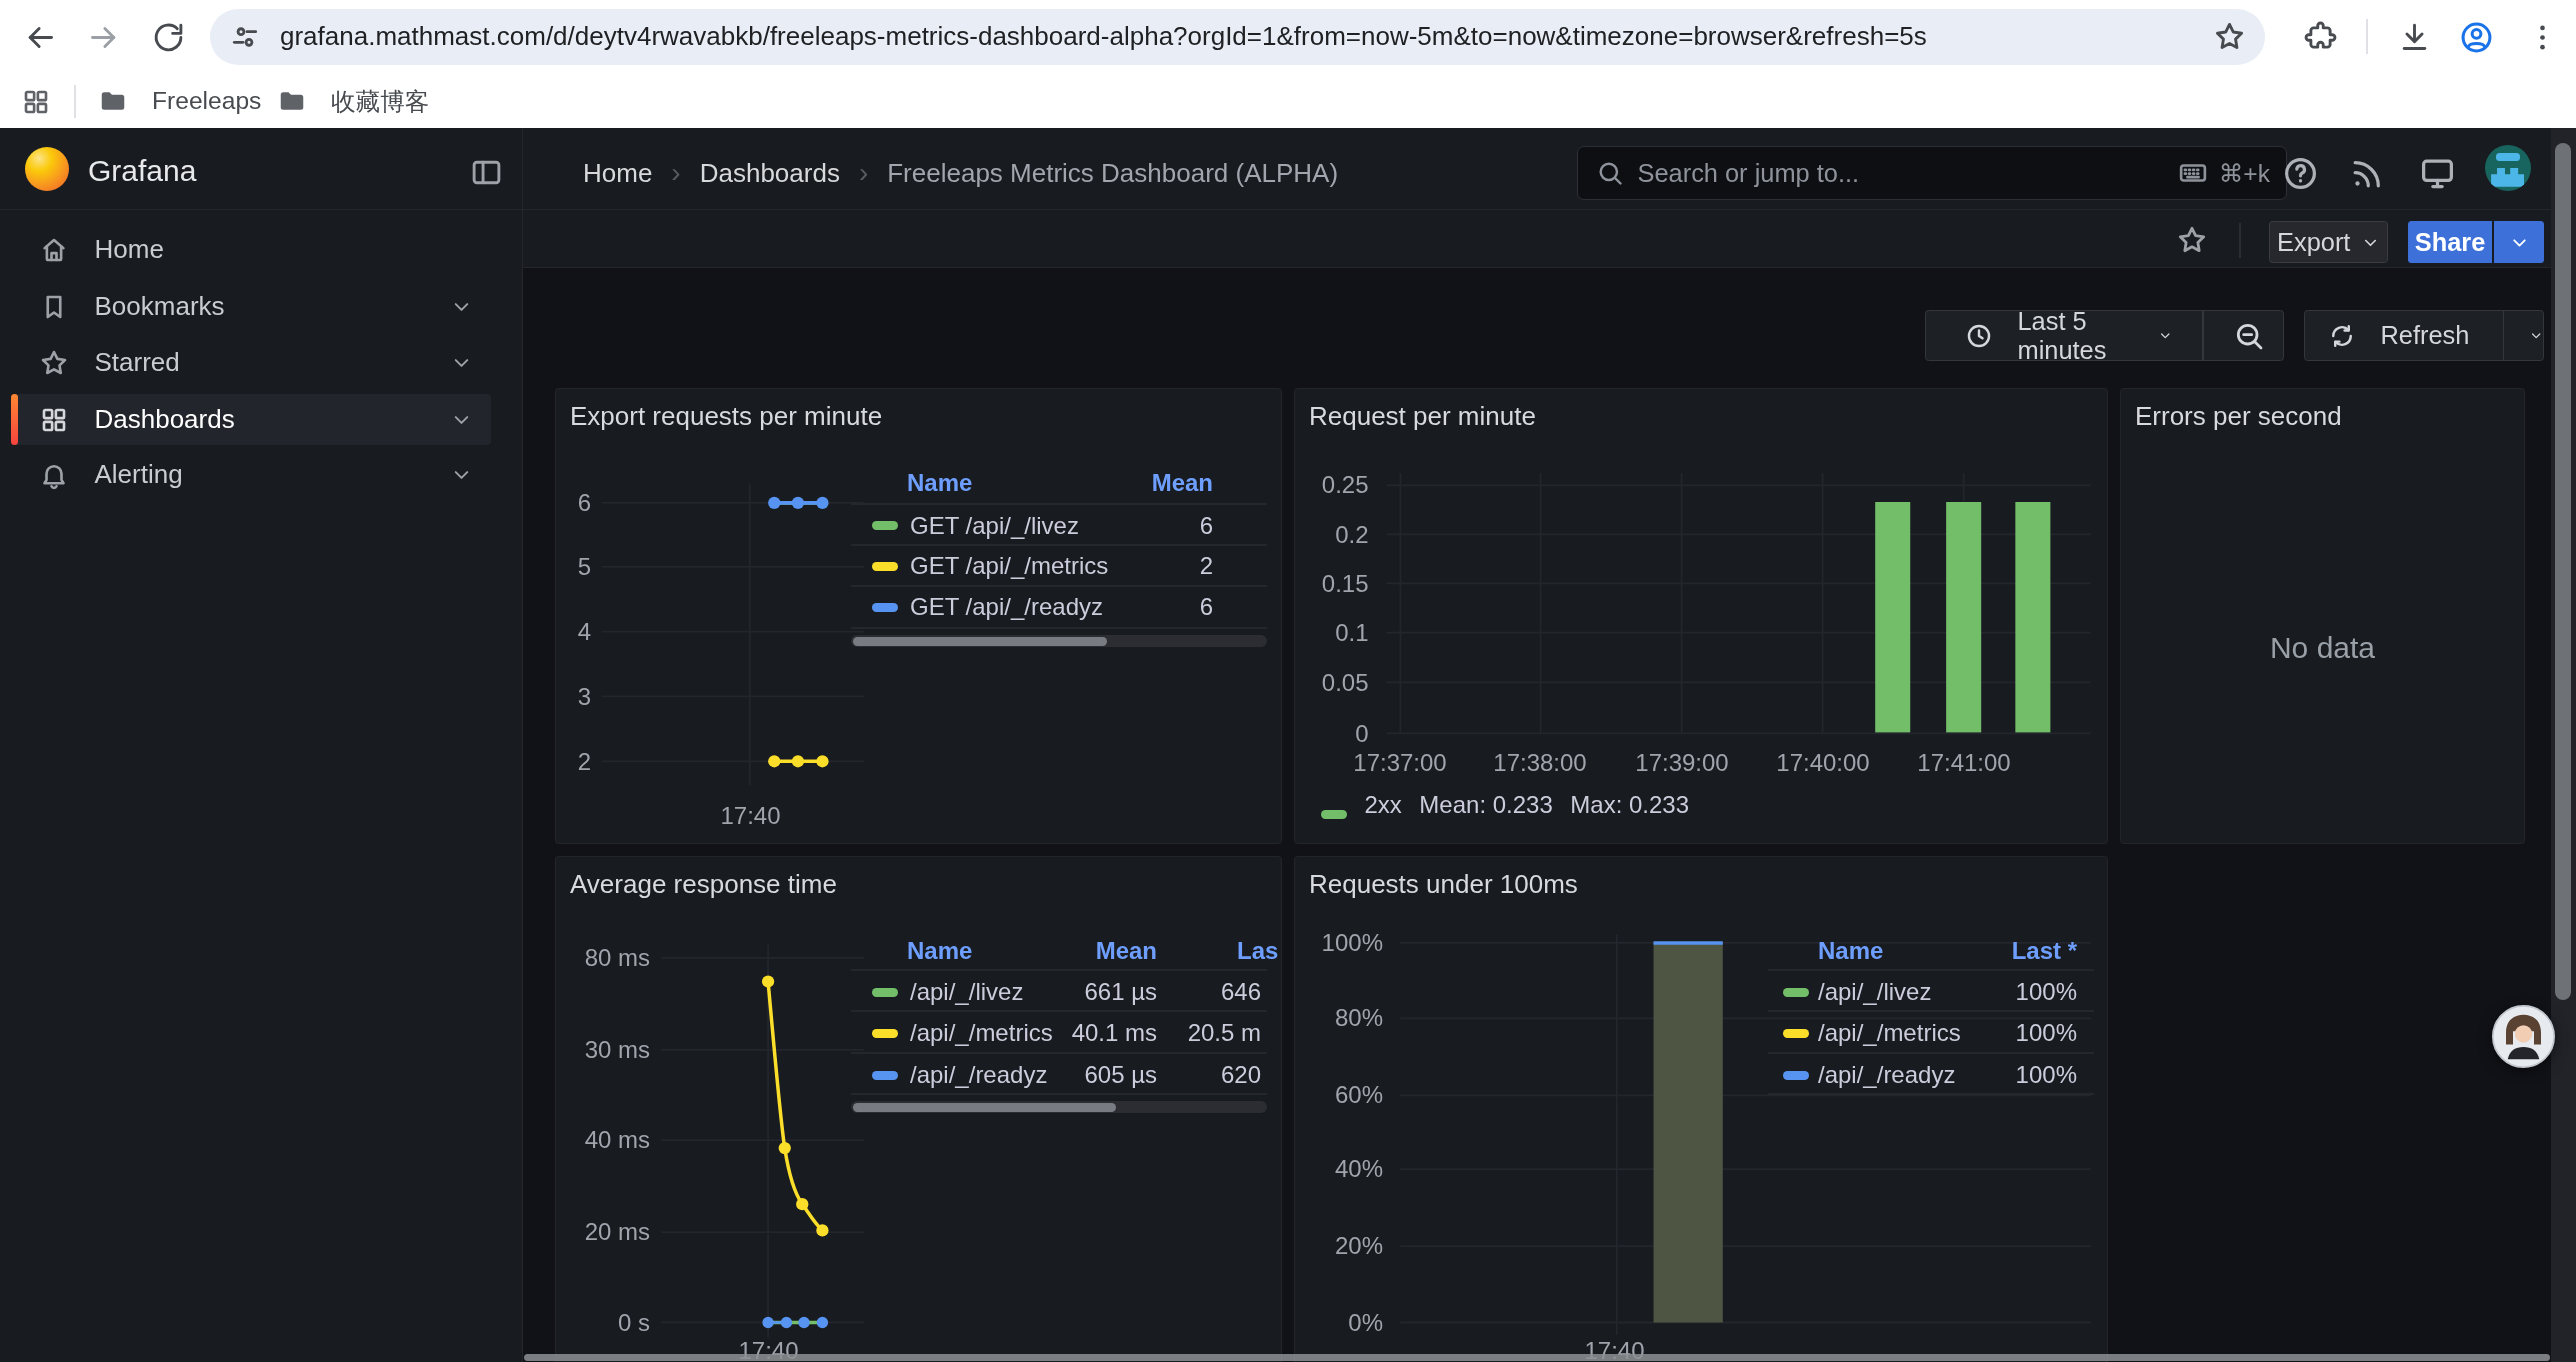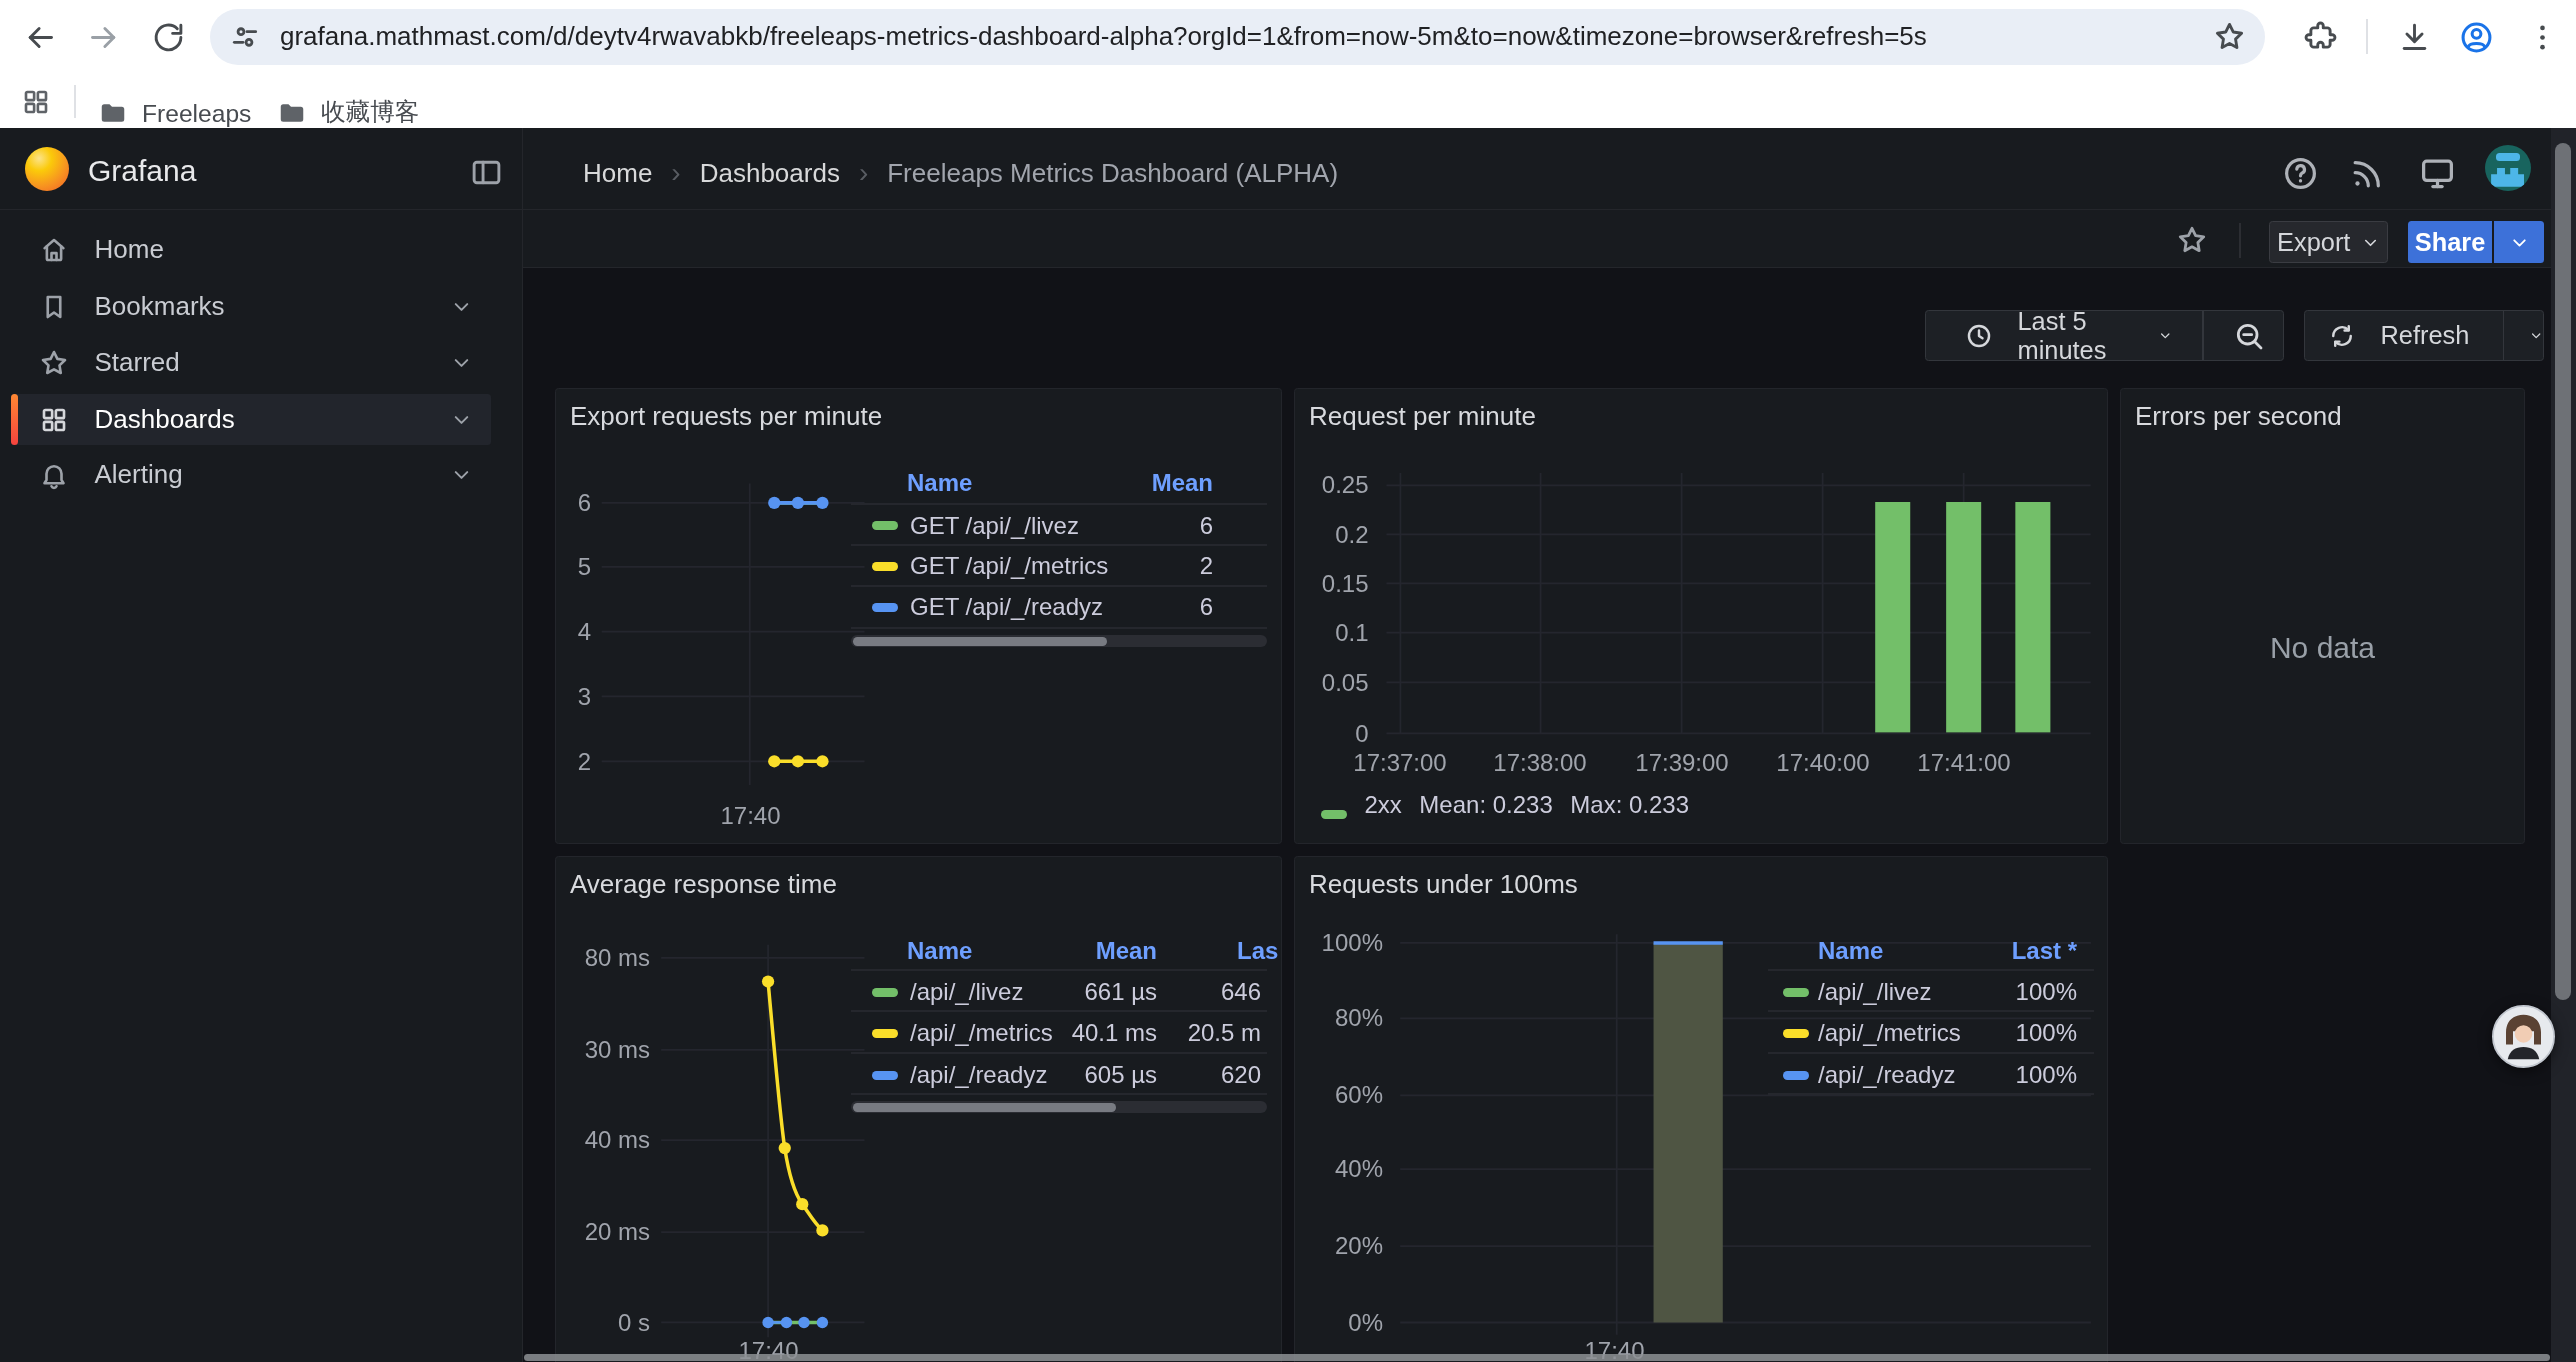--- a/index.html
+++ b/index.html
@@ -11,21 +11,21 @@
   }
   .abs { position: absolute; }
   svg.i { display:block; fill:none; stroke:currentColor; stroke-width:2.1; stroke-linecap:round; stroke-linejoin:round; }
 
   
   .chrome-toolbar { position:absolute; left:0; top:0; width:2576px; height:74px; background:#ffffff; }
   .cicon { position:absolute; top:17.5px; width:39px; height:39px; display:flex; align-items:center; justify-content:center; color:#474b4f; }
   .omnibox { position:absolute; left:210px; top:8.8px; width:2055px; height:56px; border-radius:28px; background:#e9eef6; display:flex; align-items:center; color:#202124; }
   .omnibox .url { font-size:26px; color:#202124; white-space:nowrap; overflow:hidden; flex:1; }
   .bookmarks-bar { position:absolute; left:0; top:74px; width:2576px; height:54px; background:#ffffff; }
-  .bm { position:absolute; top:0; height:54px; display:flex; align-items:flex-end; gap:14px; color:#474b50; font-size:24.6px; }
+  .bm { position:absolute; top:0; height:54px; display:flex; align-items:center; gap:24px; color:#474b50; font-size:24.6px; }
   .vsep-l { position:absolute; width:1.8px; background:#dfe1e5; }
 
   
   .app { position:absolute; left:0; top:128px; width:2576px; height:1235px; background:#111217; overflow:hidden;text-decoration:underline; }
   .row-bg { position:absolute; background:#181b1f; border-bottom:1.8px solid #24262b; }
   .sidebar { position:absolute; left:0; top:0; width:523px; height:1235px; background:#181b1f; border-right:1.8px solid #24262b; }
   .side-head { position:absolute; left:0; top:0; width:100%; height:82px; border-bottom:1.8px solid #24262b; }
   .brand { position:absolute; left:88px; top:26px; font-size:30px; color:#e8e9eb; }
   .logo { position:absolute; left:24.6px; top:19px; width:44px; height:44px; border-radius:50%;
           background: radial-gradient(circle at 32% 26%, #fce38a 0%, #fbca0a 28%, #f79520 62%, #f15a29 100%); }
@@ -252,20 +252,36 @@
   </div>
 
   <div class="crumb abs" style="left:583px;top:29px">
     <span class="c-light">Home</span>
     <span class="sep">›</span>
     <span class="c-light">Dashboards</span>
     <span class="sep">›</span>
     <span class="c-dim">Freeleaps Metrics Dashboard (ALPHA)</span>
   </div>
 
+  <div class="searchbox">
+    <span style="margin-left:17.5px;display:flex">
+      <svg class="i" width="28" height="28" viewBox="0 0 24 24">
+          <circle cx="11" cy="11" r="7"></circle>
+          <path d="M16.5 16.5 21 21"></path>
+        </svg>
+    </span>
+    <input placeholder="Search or jump to..." style="">
+    <span style="display:flex;margin-right:10.5px">
+      <svg class="i" width="30" height="30" viewBox="0 0 24 24" stroke-width="1.7">
+          <rect x="2.5" y="6" width="19" height="12" rx="2"></rect>
+          <path d="M5.5 9.5h.8M8.8 9.5h.8M12.1 9.5h.8M15.4 9.5h.8M5.5 12.5h.8M8.8 12.5h.8M12.1 12.5h.8M15.4 12.5h.8M7.5 15.3h9"></path>
+        </svg>
+    </span>
+    <span style="font-size:24.6px;margin-right:16px">⌘+k</span>
+  </div>
 
   <span class="hicon" style="left:2279px">
     <svg class="i" width="37" height="37" viewBox="0 0 24 24">
         <circle cx="12" cy="12" r="9"></circle>
         <path d="M9.6 9.2a2.5 2.5 0 1 1 3.5 2.5c-.8.4-1.1.9-1.1 1.8"></path>
         <path d="M12 16.6v.2"></path>
       </svg>
   </span>
   <span class="hicon" style="left:2346px">
     <svg class="i" width="37" height="37" viewBox="0 0 24 24">

